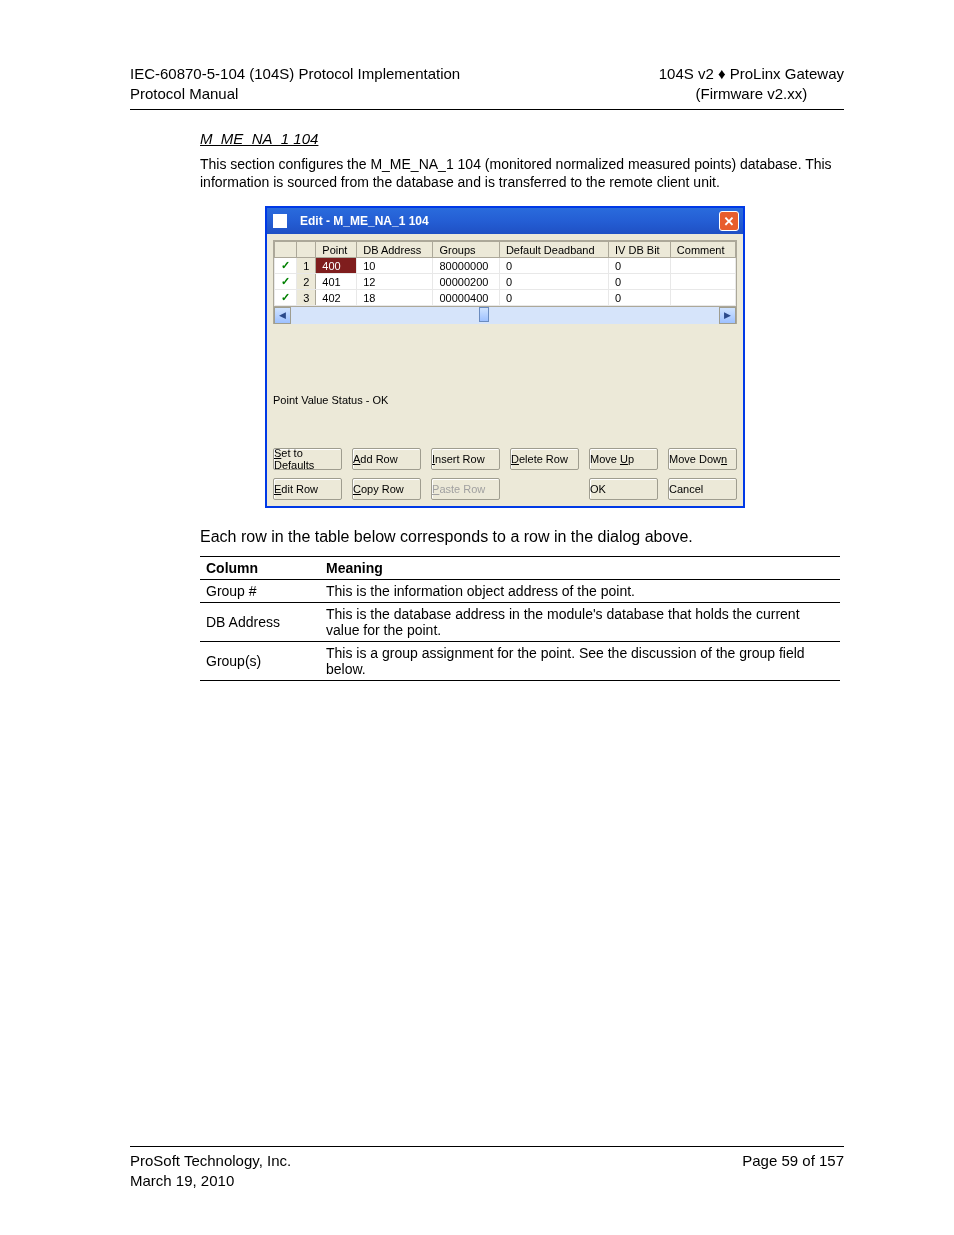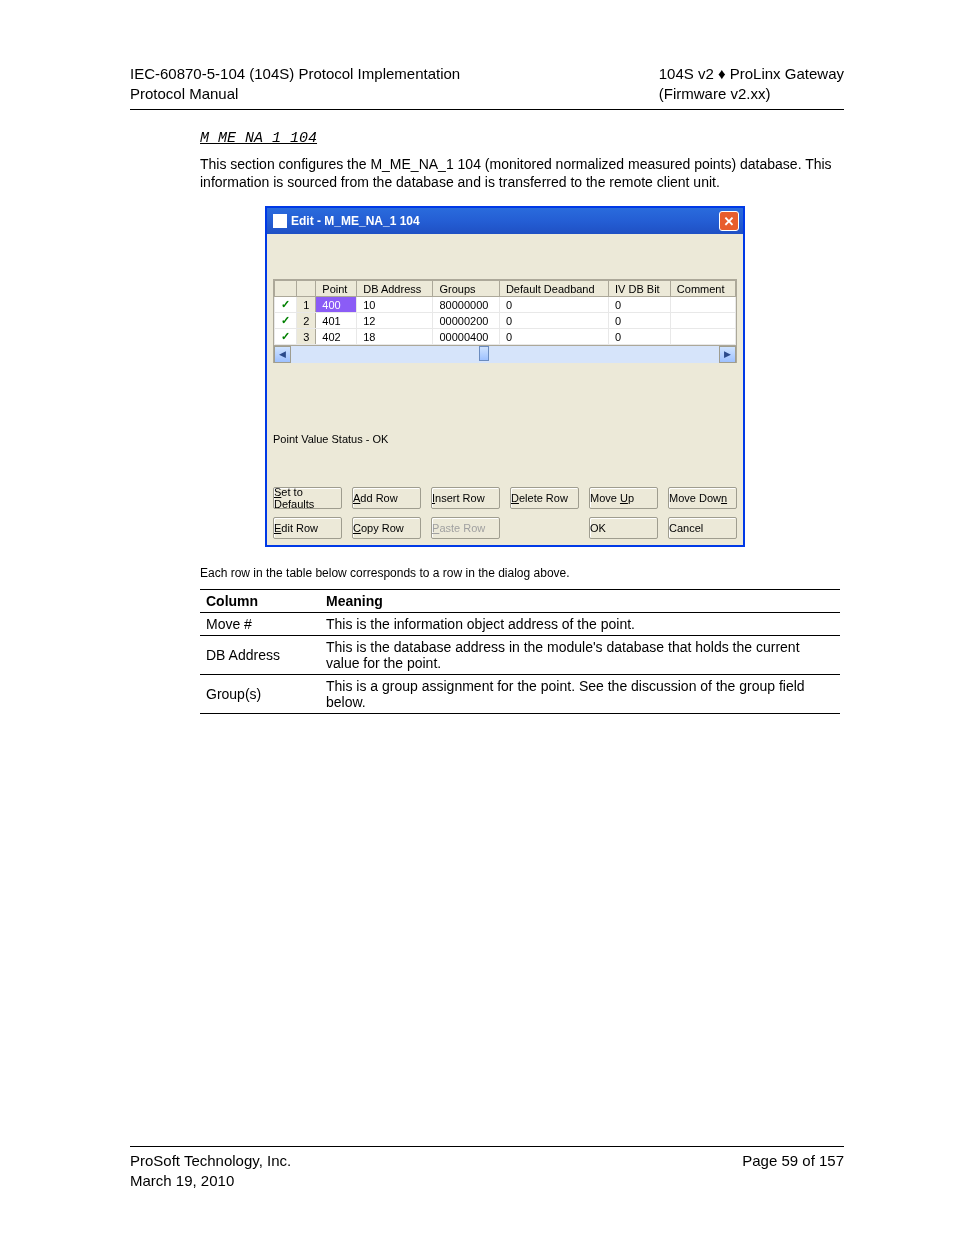--- a/index.html
+++ b/index.html
@@ -1,37 +1,37 @@
 <!DOCTYPE html>
 <html><head>
 <meta charset="utf-8">
 <style>
   * { box-sizing: border-box; }
   body { margin: 0; padding: 0; font-family: Arial, Helvetica, sans-serif; background: #fff; width: 954px; }
   .page { padding: 64px 110px 30px 130px; position: relative; min-height: 1235px; }
   .header-rule { border-bottom: 1px solid #000; padding-bottom: 4px; margin-bottom: 20px; }
   .header-row { display: flex; justify-content: space-between; font-size: 15px; line-height: 1.35; }
-  .section-title { font-style: italic; font-size: 15px; text-decoration: underline; margin: 16px 0 8px 70px; font-family: Liberation Mono, monospace; }
+  .section-title { font-style: italic; font-size: 15px; text-decoration: underline; margin: 16px 0 8px 70px; }
   .body-text { font-size: 14px; line-height: 1.35; margin: 8px 0 14px 70px; }
-  .body-text-after { font-size: 12px; line-height: 1.35; margin: 16px 0 8px 70px; }
+  .body-text-after { font-size: 16px; line-height: 1.35; margin: 16px 0 8px 70px; }
 
   .dialog-wrap { margin: 10px 0 18px 135px; width: 480px; }
   .dlg { border: 2px solid #0039e6; background: #ece9d8; font-family: Tahoma, Arial, sans-serif; font-size: 11px; }
   .titlebar { background: linear-gradient(to bottom,#2a6bdc,#245ed4 50%,#1f50c4); color:#fff; height:26px; display:flex; align-items:center; justify-content:space-between; padding:0 4px 0 6px; }
-  .titlebar .t-left { display:flex; align-items:center; gap:4px; font-weight:bold; font-size:12px; }
+  .titlebar .t-left { display:flex; align-items:center; gap:13px; font-weight:bold; font-size:12px; }
   .titlebar .appicon { width:14px; height:14px; background:#fff; display:inline-block; }
   .titlebar .closebtn { width:20px; height:20px; background:#e85d2c; border:1px solid #fff; border-radius:3px; color:#fff; display:flex; align-items:center; justify-content:center; font-weight:bold; font-size:13px; cursor:default; }
-  .dlg-body { padding: 6px; margin-top: 39px; }
+  .dlg-body { padding: 6px; }
   .grid-wrap { border: 1px solid #aca899; background:#fff; }
   table.grid { border-collapse: collapse; width:100%; font-size:11px; }
   table.grid th { background:#ece9d8; border:1px solid #aca899; padding:1px 6px; font-weight:normal; text-align:left; height:16px; }
   table.grid td { border:1px solid #e8e8e8; padding:1px 6px; height:15px; text-align:left; }
   table.grid td.check { color:#008000; font-weight:bold; text-align:center; width:22px; }
   table.grid td.rownum { text-align:center; width:18px; background:#ece9d8; border-right:1px solid #aca899; }
-  table.grid td.sel { background:#8b5cf6; color:#fff; }
+  table.grid td.sel { background:#7f1d1d; color:#fff; }
   .hscroll { display:flex; align-items:center; height:17px; background:#e8e4d8; border-top:1px solid #aca899; }
   .hscroll .arrow-btn { width:17px; height:17px; border:1px solid #9f9d8f; background:linear-gradient(to bottom,#cfe3ff,#9ec1ff); display:flex; align-items:center; justify-content:center; font-size:9px; color:#2b4a8b; }
   .hscroll .track { flex:1; background:#d6e4fa; height:17px; position:relative; }
   .hscroll .thumb { position:absolute; left:44%; top:0; height:15px; width:10px; background:linear-gradient(to bottom,#cfe3ff,#9ec1ff); border:1px solid #6b8cbf; }
   .status-line { margin-top:70px; margin-bottom:42px; font-size:11px; }
   .btn-rows { display:flex; flex-direction:column; gap:8px; }
   .btn-row { display:flex; gap:10px; }
   .xpbtn { width:72px; height:22px; border:1px solid #9f9d8f; background:#ece9d8; font-size:11px; display:flex; align-items:center; justify-content:flex-start; border-radius:2px; box-shadow: inset 1px 1px 0 #fff; }
   .xpbtn.disabled { color:#a0a0a0; }
   .u { text-decoration: underline; }
@@ -48,21 +48,21 @@
 <body>
 
 <div class="page">
 
   <div class="header-rule">
     <div class="header-row">
       <div>
         <div>IEC-60870-5-104 (104S) Protocol Implementation</div>
         <div>Protocol Manual</div>
       </div>
-      <div style="text-align:left;">
+      <div style="text-align:center;">
         <div>104S v2 ♦ ProLinx Gateway</div>
         <div>(Firmware v2.xx)</div>
       </div>
     </div>
   </div>
 
   <div class="section-title">M_ME_NA_1 104</div>
   <div class="body-text">This section configures the M_ME_NA_1 104 (monitored normalized measured points) database. This information is sourced from the database and is transferred to the remote client unit.</div>
 
   <div class="dialog-wrap">
@@ -173,21 +173,21 @@
 
   <div class="body-text-after">Each row in the table below corresponds to a row in the dialog above.</div>
 
   <table class="data-table">
     <tbody>
         <tr>
       <th style="width:120px;">Column</th>
       <th>Meaning</th>
     </tr>
     <tr>
-      <td>Move #</td>
+      <td>Group #</td>
       <td>This is the information object address of the point.</td>
     </tr>
     <tr>
       <td>DB Address</td>
       <td>This is the database address in the module's database that holds the current value for the point.</td>
     </tr>
     <tr>
       <td>Group(s)</td>
       <td>This is a group assignment for the point. See the discussion of the group field below.</td>
     </tr>

